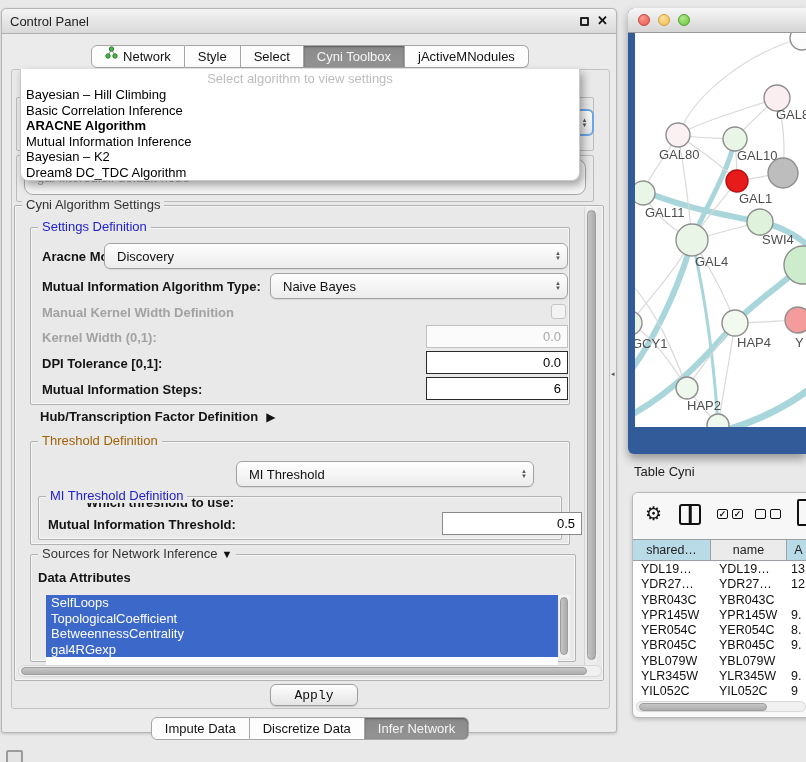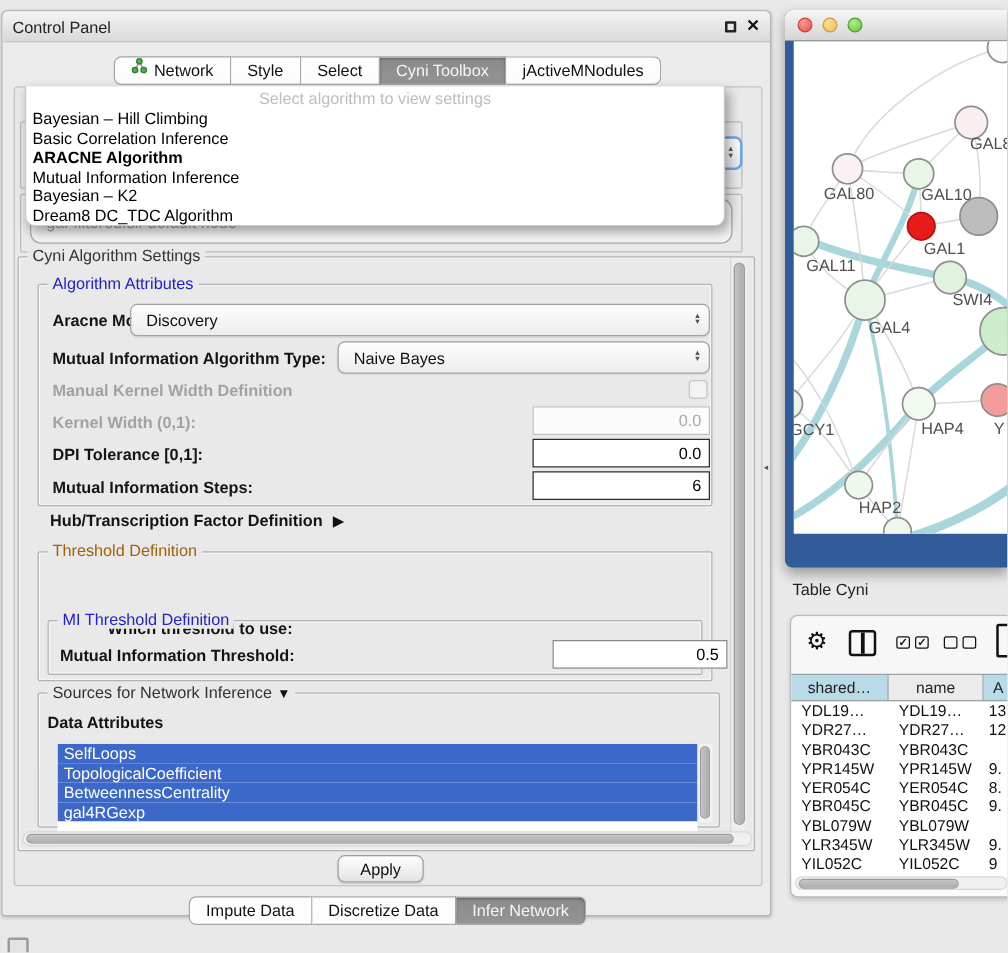--- a/index.html
+++ b/index.html
@@ -72,22 +72,22 @@
 
   .attr-list{background:#fff;overflow:hidden;}
   .attr-item{background:#3c68c9;color:#fff;height:15.5px;line-height:15.5px;padding-left:5px;}
 
   
   .sb-track-v{background:#ededed;border-left:1px solid #d6d6d6;}
   .sb-thumb{background:linear-gradient(90deg,#c4c4c4,#ababab);border:1px solid #9c9c9c;border-radius:5px;}
   .sb-track-h{background:#f0f0f0;border:1px solid #d8d8d8;border-radius:6px;}
   .sb-thumb-h{background:linear-gradient(#c6c6c6,#adadad);border:1px solid #9e9e9e;border-radius:5px;}
 
-  .apply-btn{left:268px;top:675px;width:69px;height:22px;border:1px solid #9f9f9f;border-radius:6px;
-             background:linear-gradient(#fefefe,#e4e4e4);font-family:Liberation Sans, sans-serif;
+  .apply-btn{left:268px;top:675px;width:88px;height:22px;border:1px solid #9f9f9f;border-radius:6px;
+             background:linear-gradient(#fefefe,#e4e4e4);font-family:Liberation Mono, monospace;
              font-size:13px;color:#111;box-shadow:0 1px 1px rgba(0,0,0,.15);}
 
   .hub-arrow{font-size:12px;color:#111;margin-left:8px;}
   .src-arrow{font-size:11px;color:#111;margin-left:4px;}
 
   
   .divider-arrow{left:611px;top:370px;font-size:7px;color:#555;}
 
   
   .netwin{left:628px;top:8px;width:178px;height:446px;background:#315c99;
@@ -188,21 +188,21 @@
     </div>
 
     <div class="abs group" style="left:12px;top:196px;width:590px;height:476px;"></div>
     <span class="gtitle t-plain" style="left:20px;top:189px;">Cyni Algorithm Settings</span>
 
     <div class="abs sb-track-v" style="left:582px;top:198px;width:13px;height:458px;">
       <div class="sb-thumb" style="position:absolute;left:1.5px;top:3px;width:9px;height:450px;"></div>
     </div>
 
     <div class="abs group" style="left:28px;top:218px;width:540px;height:178px;"></div>
-    <span class="gtitle t-blue" style="left:36px;top:211px;">Algorithm Attributes</span>
+    <span class="gtitle t-blue" style="left:36px;top:211px;">Settings Definition</span>
 
     <span class="abs lbl" style="left:40px;top:240px;">Aracne Mode:</span>
     <div class="abs combo" style="left:102px;top:234px;width:464px;">
       <span class="cval">Discovery</span>
       <span class="spin">
           <i>▲</i>
           <i>▼</i>
         </span>
     </div>
 
@@ -229,20 +229,27 @@
 
     <div class="abs" style="left:38px;top:400px;display:flex;align-items:center;">
       <span class="lbl">Hub/Transcription Factor Definition</span>
       <span class="hub-arrow">▶</span>
     </div>
 
     <div class="abs group" style="left:28px;top:432px;width:540px;height:104px;"></div>
     <span class="gtitle t-green" style="left:36px;top:425px;">Threshold Definition</span>
 
     <span class="abs lbl" style="left:84px;top:486px;">Which threshold to use:</span>
+    <div class="abs combo" style="left:234px;top:452px;width:298px;">
+      <span class="cval">MI Threshold</span>
+      <span class="spin">
+          <i>▲</i>
+          <i>▼</i>
+        </span>
+    </div>
 
     <div class="abs group" style="left:36px;top:487px;width:524px;height:44px;"></div>
     <span class="gtitle t-blue" style="left:44px;top:480px;">MI Threshold Definition</span>
 
     <span class="abs lbl" style="left:46px;top:508px;">Mutual Information Threshold:</span>
     <input class="abs field mid" style="left: 420px; top: 503px; width: 140px; margin-left: 20px;" readonly="" value="0.5">
 
     <div class="abs group" style="left:28px;top:545px;width:546px;height:108px;"></div>
     <span class="gtitle t-plain" style="left:36px;top:538px;"><span>Sources for Network Inference</span><span class="src-arrow">▼</span></span>
 

